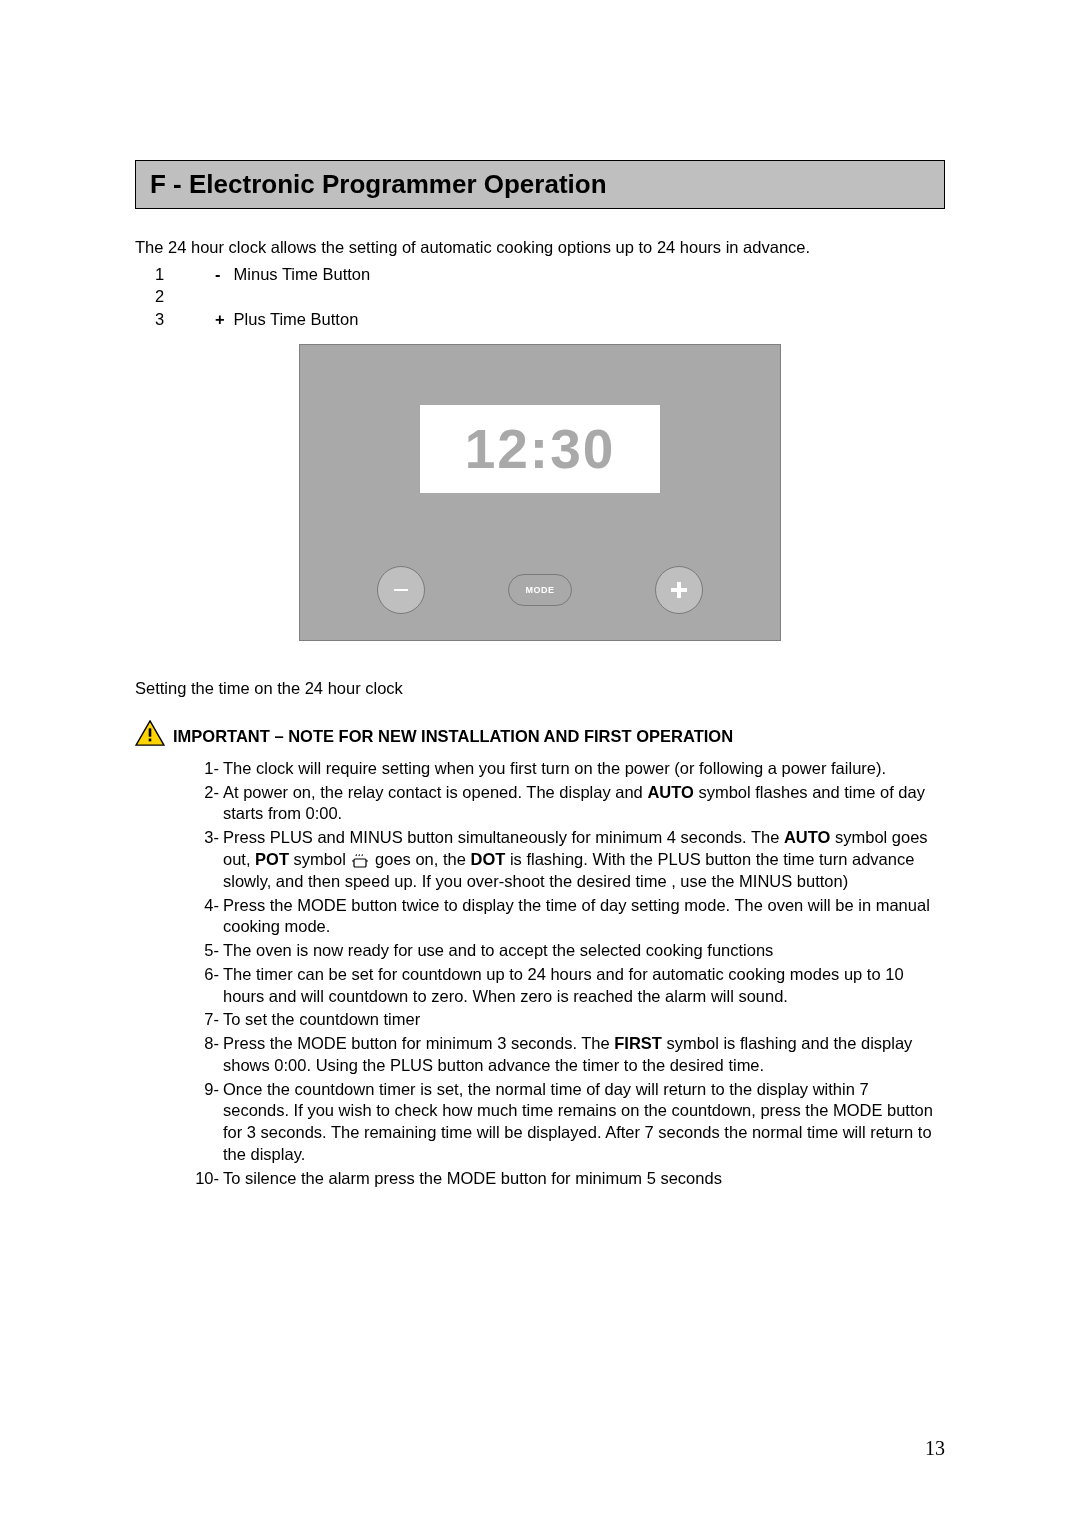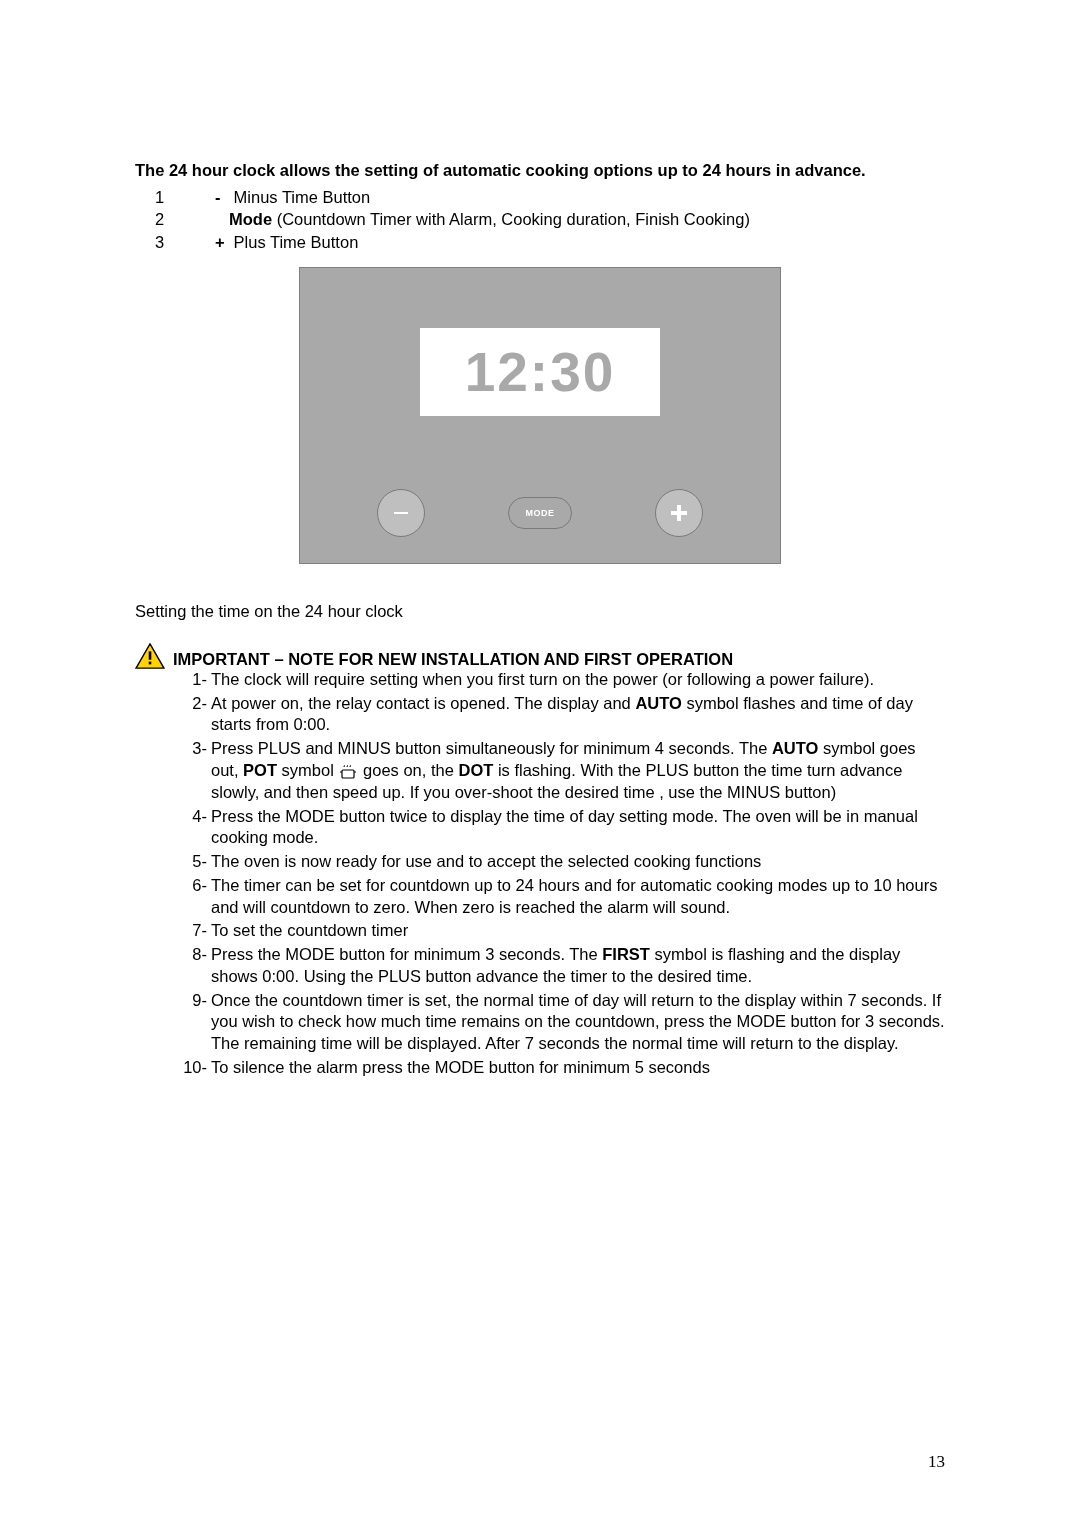--- a/index.html
+++ b/index.html
@@ -19,21 +19,21 @@
   .section-header {
     border: 1px solid #000;
     background: #bfbfbf;
     padding: 8px 14px;
     font-size: 26px;
     font-weight: bold;
     margin-bottom: 28px;
   }
   .intro {
     font-size: 16.5px;
-    font-weight: bold;
+    font-weight: normal;
     line-height: 1.28;
     margin-bottom: 5px;
   }
   .legend {
     font-size: 16.5px;
     line-height: 1.35;
     margin-left: 20px;
   }
   .legend .row {
     display: flex;
@@ -154,21 +154,21 @@
   }
   .warn-text {
     font-size: 16.5px;
     font-weight: bold;
     padding-bottom: 0px;
   }
   .ol {
     font-size: 16.5px;
     line-height: 1.32;
     padding-left: 76px;
-    margin: 0;
+    margin: 12px;
     counter-reset: item;
     list-style: none;
   }
   .ol li {
     position: relative;
     margin-bottom: 2px;
   }
   .ol li::before {
     counter-increment: item;
     content: counter(item) "-";
@@ -177,47 +177,45 @@
     width: 34px;
     text-align: right;
   }
   .pot-icon {
     display: inline-block;
     vertical-align: -3px;
     margin: 0 2px;
   }
   .page-num {
     position: absolute;
-    bottom: 56px;
+    bottom: 68px;
     right: 135px;
     font-family: "Times New Roman", serif;
-    font-size: 17px;
+    font-size: 20px;
   }
   .bold { font-weight: bold; }
 </style>
 </head>
 <body>
 
 <div class="page">
 
+  <div class="section-header">F -   Electronic Programmer Operation</div>
 
   <div class="intro">The 24 hour clock allows the setting of automatic cooking options up to 24 hours in advance.</div>
 
   <div class="legend">
     <div class="row">
       <span class="num">1</span>
       <span>
         <span class="sym bold">-</span><span> Minus Time Button</span>
       </span>
     </div>
     <div class="row">
       <span class="num">2</span>
-      <span>
-        <span class="sym"></span><span class="bold">Mode</span><span> (Countdown Timer with Alarm, Cooking duration, Finish Cooking)</span>
-      </span>
     </div>
     <div class="row">
       <span class="num">3</span>
       <span>
         <span class="sym bold">+</span><span> Plus Time Button</span>
       </span>
     </div>
   </div>
 
   <div class="panel-wrap">

